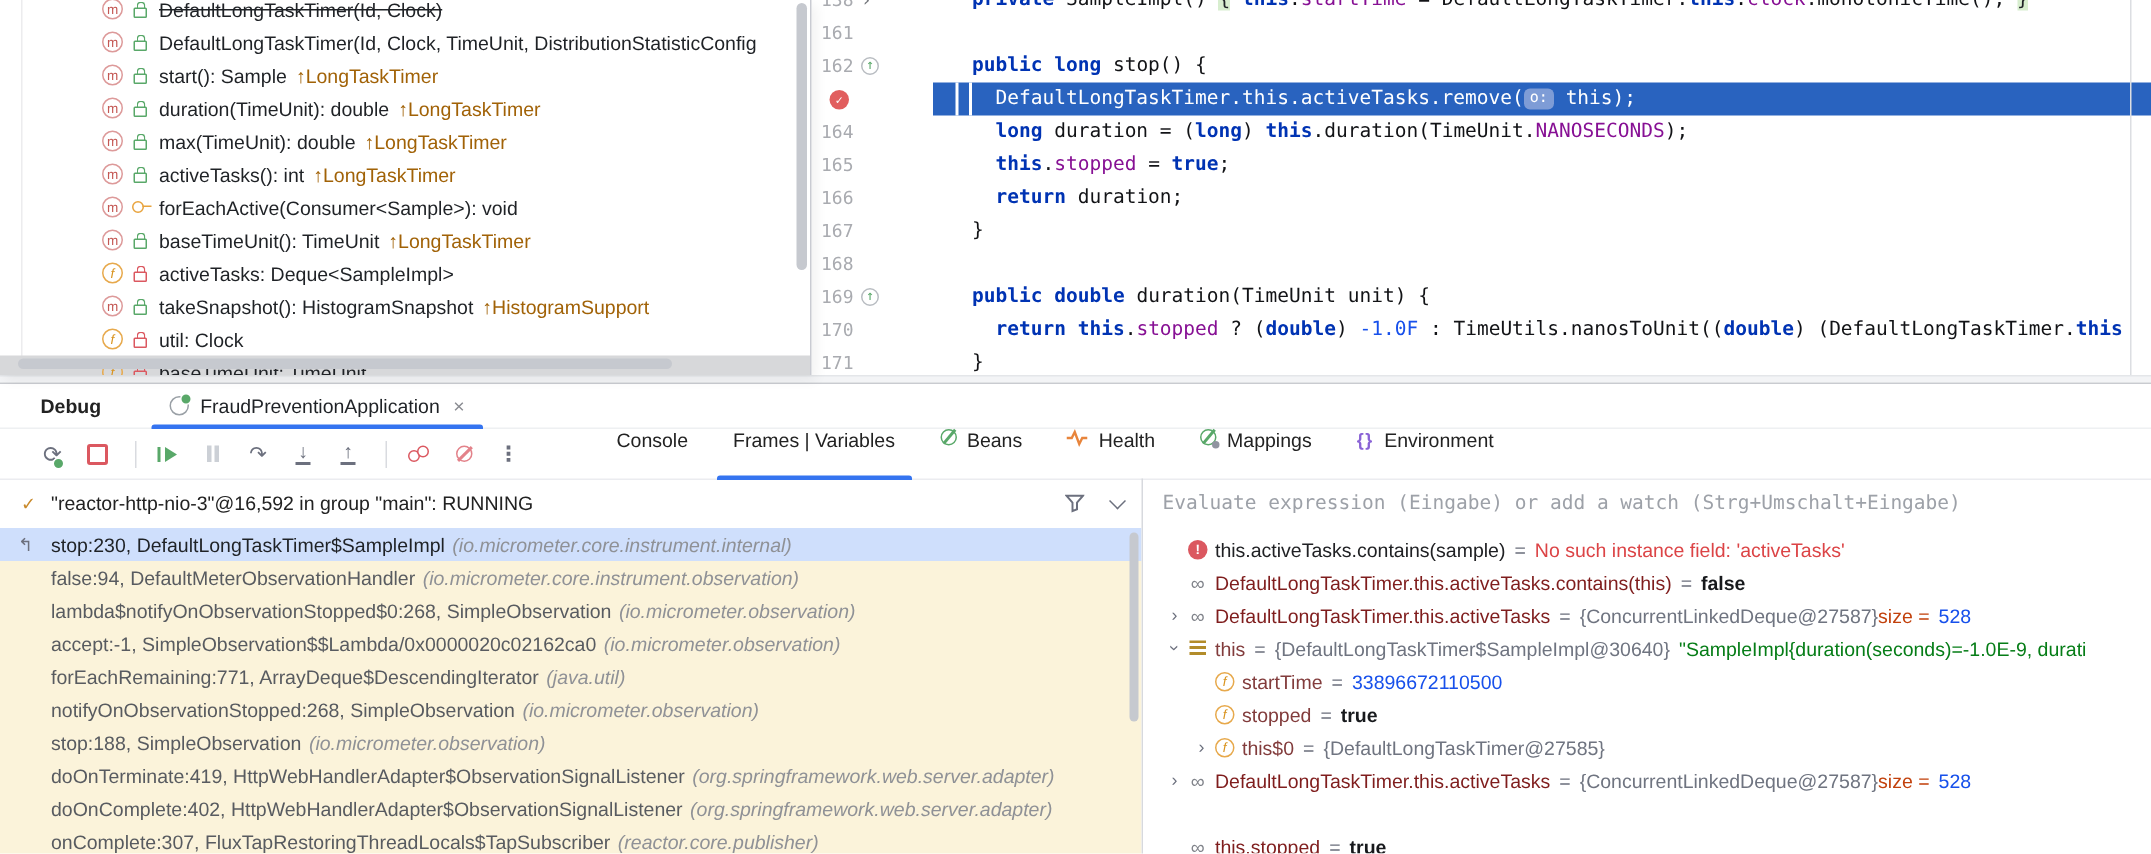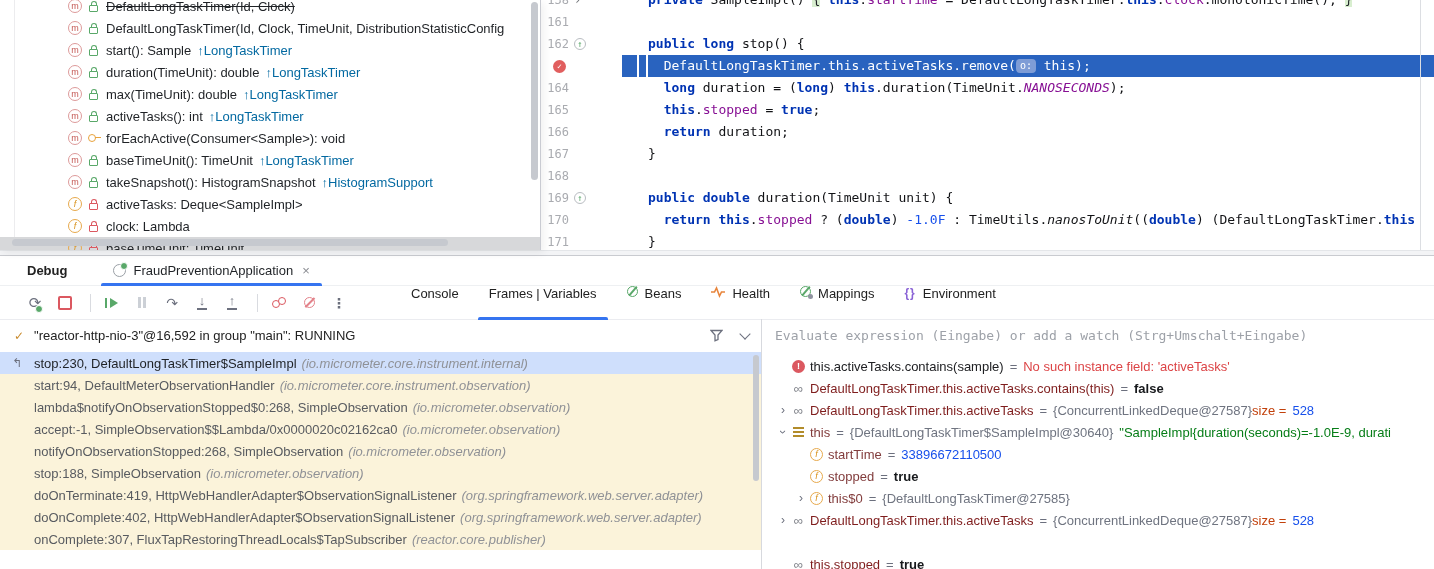--- a/index.html
+++ b/index.html
@@ -8,21 +8,21 @@
 
   
   #structure{position:absolute;left:0;top:0;width:540px;height:250px;background:#fff;z-index:3;
              border-right:1px solid #c9cbd2;box-shadow:3px 3px 8px rgba(0,0,0,.06);overflow:hidden}
   #structure .strip{position:absolute;left:14px;top:0;bottom:0;width:0;border-left:1px solid #ececee}
   .st-rows{position:absolute;left:0;top:-5px;right:0}
   .st-row{height:22px;display:flex;align-items:center;padding-left:68px;white-space:nowrap}
   .st-row.hover{background:#d7d8da}
   .st-name{color:#1f2226}
   .st-strike{text-decoration:line-through}
-  .st-inh{color:#0369a1;margin-left:6px}
+  .st-inh{color:#a16207;margin-left:6px}
   .sb-v{position:absolute;right:2px;top:2px;width:7px;height:178px;border-radius:4px;background:#c6c9cf}
   .sb-h{position:absolute;left:12px;bottom:4px;height:7px;width:436px;border-radius:4px;background:#c6c9cf}
 
   
   .mi{width:14px;height:14px;margin-right:5px;border-radius:50%;display:flex;align-items:center;justify-content:center;flex:none;box-sizing:border-box}
   .mi-method{border:1px solid #dd9a9a;color:#c45854}
   .mi-method::after{content:'m';font-size:9px;line-height:1}
   .mi-field{border:1px solid #e7a94c;color:#d9931e}
   .mi-field::after{content:'f';font-style:italic;font-size:9px;line-height:1}
   .vi{width:13px;margin-right:6px;display:flex;justify-content:center;flex:none}
@@ -39,22 +39,22 @@
   .ed-line{height:22px;position:relative;white-space:pre}
   .ed-num{position:absolute;left:0;width:28px;text-align:right;color:#a9abb0;font-size:12px;line-height:22px}
   .ed-gicon{position:absolute;left:33px;top:5px}
   .ed-code{position:absolute;left:107px;top:0;line-height:22px;z-index:2}
   .bgbar{position:absolute;left:81px;right:0;top:0;bottom:0;background:#2963bf}
   .bggap{position:absolute;top:0;bottom:0;width:2px;background:#fff;z-index:1}
   #ed-margin{position:absolute;left:879px;top:0;height:250px;width:1px;background:#dcdee2;z-index:4}
   .tk-k{color:#0033b3;font-weight:600}
   .tk-p{color:#121316}
   .tk-f{color:#871094}
-  .tk-sf{color:#871094;font-style:italic}
-  .tk-sm{color:#121316;font-style:italic}
+  .tk-sf{color:#871094;}
+  .tk-sm{color:#121316;}
   .tk-n{color:#1750eb}
   .tk-fold{background:#d8eecf}
   .ed-line.exec .ed-code span{color:#fff;font-weight:400;background:none}
   .inlay{display:inline-block;background:#7291cf;color:#fff;border-radius:4px;font-size:10px;line-height:14px;padding:0 4px;vertical-align:1px}
   .ed-line.exec .ed-code .inlay{background:#7e9cd6;color:#fff}
   .bp{width:13px;height:13px;background:#e15e5e;border-radius:50%;color:#fff;font-size:8px;display:flex;align-items:center;justify-content:center}
   .bp::after{content:'✓'}
   .impl{width:12px;height:12px;border-radius:50%;border:1px solid #b9bdc2;color:#59a869;font-size:9px;display:flex;align-items:center;justify-content:center;box-sizing:border-box}
   .impl::after{content:'↑'}
   .foldic{color:#72757a;font-size:12px;line-height:12px}
@@ -209,40 +209,40 @@
       </div>
       <div class="st-row">
         <span class="mi mi-method"></span>
         <span class="vi">
           <span class="vlock"></span>
         </span>
         <span class="st-name">baseTimeUnit(): TimeUnit</span>
         <span class="st-inh">↑LongTaskTimer</span>
       </div>
       <div class="st-row">
+        <span class="mi mi-field"></span>
+        <span class="vi">
+          <span class="vlock red"></span>
+        </span>
+        <span class="st-name">activeTasks: Deque&lt;SampleImpl&gt;</span>
+      </div>
+      <div class="st-row">
         <span class="mi mi-method"></span>
         <span class="vi">
           <span class="vlock"></span>
         </span>
         <span class="st-name">takeSnapshot(): HistogramSnapshot</span>
         <span class="st-inh">↑HistogramSupport</span>
       </div>
       <div class="st-row">
         <span class="mi mi-field"></span>
         <span class="vi">
           <span class="vlock red"></span>
         </span>
-        <span class="st-name">activeTasks: Deque&lt;SampleImpl&gt;</span>
-      </div>
-      <div class="st-row">
-        <span class="mi mi-field"></span>
-        <span class="vi">
-          <span class="vlock red"></span>
-        </span>
-        <span class="st-name">clock: Lambda</span>
+        <span class="st-name">util: Clock</span>
       </div>
       <div class="st-row hover">
         <span class="mi mi-field"></span>
         <span class="vi">
           <span class="vlock red"></span>
         </span>
         <span class="st-name">baseTimeUnit: TimeUnit</span>
       </div>
     </div>
   <div class="sb-v"></div>
@@ -356,30 +356,34 @@
           <span class="chevdown"></span>
         </span>
       </div>
       <div class="frames-list" id="frames-list">
           <div class="frame-row selected">
             <span class="ret-icon"></span>
             <span>stop:230, DefaultLongTaskTimer$SampleImpl</span>
             <span class="frame-pkg">(io.micrometer.core.instrument.internal)</span>
           </div>
           <div class="frame-row">
-            <span>start:94, DefaultMeterObservationHandler</span>
+            <span>false:94, DefaultMeterObservationHandler</span>
             <span class="frame-pkg">(io.micrometer.core.instrument.observation)</span>
           </div>
           <div class="frame-row">
             <span>lambda$notifyOnObservationStopped$0:268, SimpleObservation</span>
             <span class="frame-pkg">(io.micrometer.observation)</span>
           </div>
           <div class="frame-row">
             <span>accept:-1, SimpleObservation$$Lambda/0x0000020c02162ca0</span>
             <span class="frame-pkg">(io.micrometer.observation)</span>
+          </div>
+          <div class="frame-row">
+            <span>forEachRemaining:771, ArrayDeque$DescendingIterator</span>
+            <span class="frame-pkg">(java.util)</span>
           </div>
           <div class="frame-row">
             <span>notifyOnObservationStopped:268, SimpleObservation</span>
             <span class="frame-pkg">(io.micrometer.observation)</span>
           </div>
           <div class="frame-row">
             <span>stop:188, SimpleObservation</span>
             <span class="frame-pkg">(io.micrometer.observation)</span>
           </div>
           <div class="frame-row">

